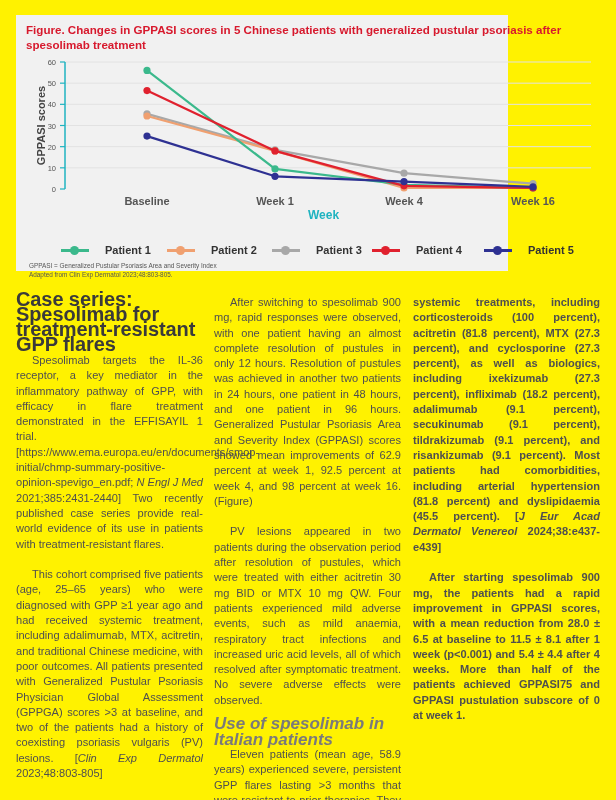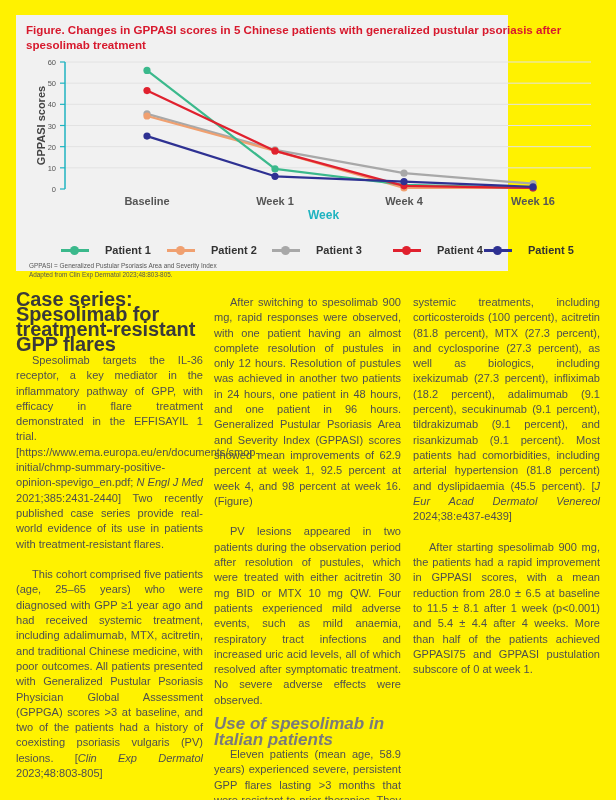--- a/index.html
+++ b/index.html
@@ -40,21 +40,21 @@
   .h-main {
     font-size:20px; font-weight:bold; line-height:15px; color:#3a3a3a;
     margin:0 0 1px 0; text-align:left; letter-spacing:-0.1px;
   }
   .h-sub {
     font-size:17px; font-weight:bold; font-style:italic; line-height:15.5px;
     color:#7a7a7a; margin:0; text-align:left;
   }
   #col1 { left:16px; top:292px; }
   #col2 { left:214px; top:295px; }
-  #col3 { left:413px; top:295px; }
+  #col3 { left:413px; top:295px;font-weight:bold; }
   .cite { font-style:italic;margin-top:11px; }
 </style>
 </head>
 <body>
 
 <div class="fig-card">
   <div class="fig-title">Figure. Changes in GPPASI scores in 5 Chinese patients with generalized pustular psoriasis after spesolimab treatment</div>
   <svg id="chart" width="587" height="190">
       <line x1="49" x2="575" y1="116.83333333333334" y2="116.83333333333334" stroke="#e2e2e2" stroke-width="1"></line>
       <line x1="49" x2="575" y1="95.66666666666667" y2="95.66666666666667" stroke="#e2e2e2" stroke-width="1"></line>
@@ -121,21 +121,21 @@
           <div class="legend-dot" style="background: rgb(240, 160, 112);"></div>
         </div>
         <span class="legend-label">Patient 2</span>
       </div>
       <div class="legend-item" style="left: 211px;">
         <div class="legend-swatch" style="background: rgb(168, 168, 168);">
           <div class="legend-dot" style="background: rgb(168, 168, 168);"></div>
         </div>
         <span class="legend-label">Patient 3</span>
       </div>
-      <div class="legend-item" style="left: 332px;">
+      <div class="legend-item" style="left: 311px;">
         <div class="legend-swatch" style="background: rgb(224, 33, 46);">
           <div class="legend-dot" style="background: rgb(224, 33, 46);"></div>
         </div>
         <span class="legend-label">Patient 4</span>
       </div>
       <div class="legend-item" style="left: 423px;">
         <div class="legend-swatch" style="background: rgb(46, 49, 146);">
           <div class="legend-dot" style="background: rgb(46, 49, 146);"></div>
         </div>
         <span class="legend-label">Patient 5</span>

